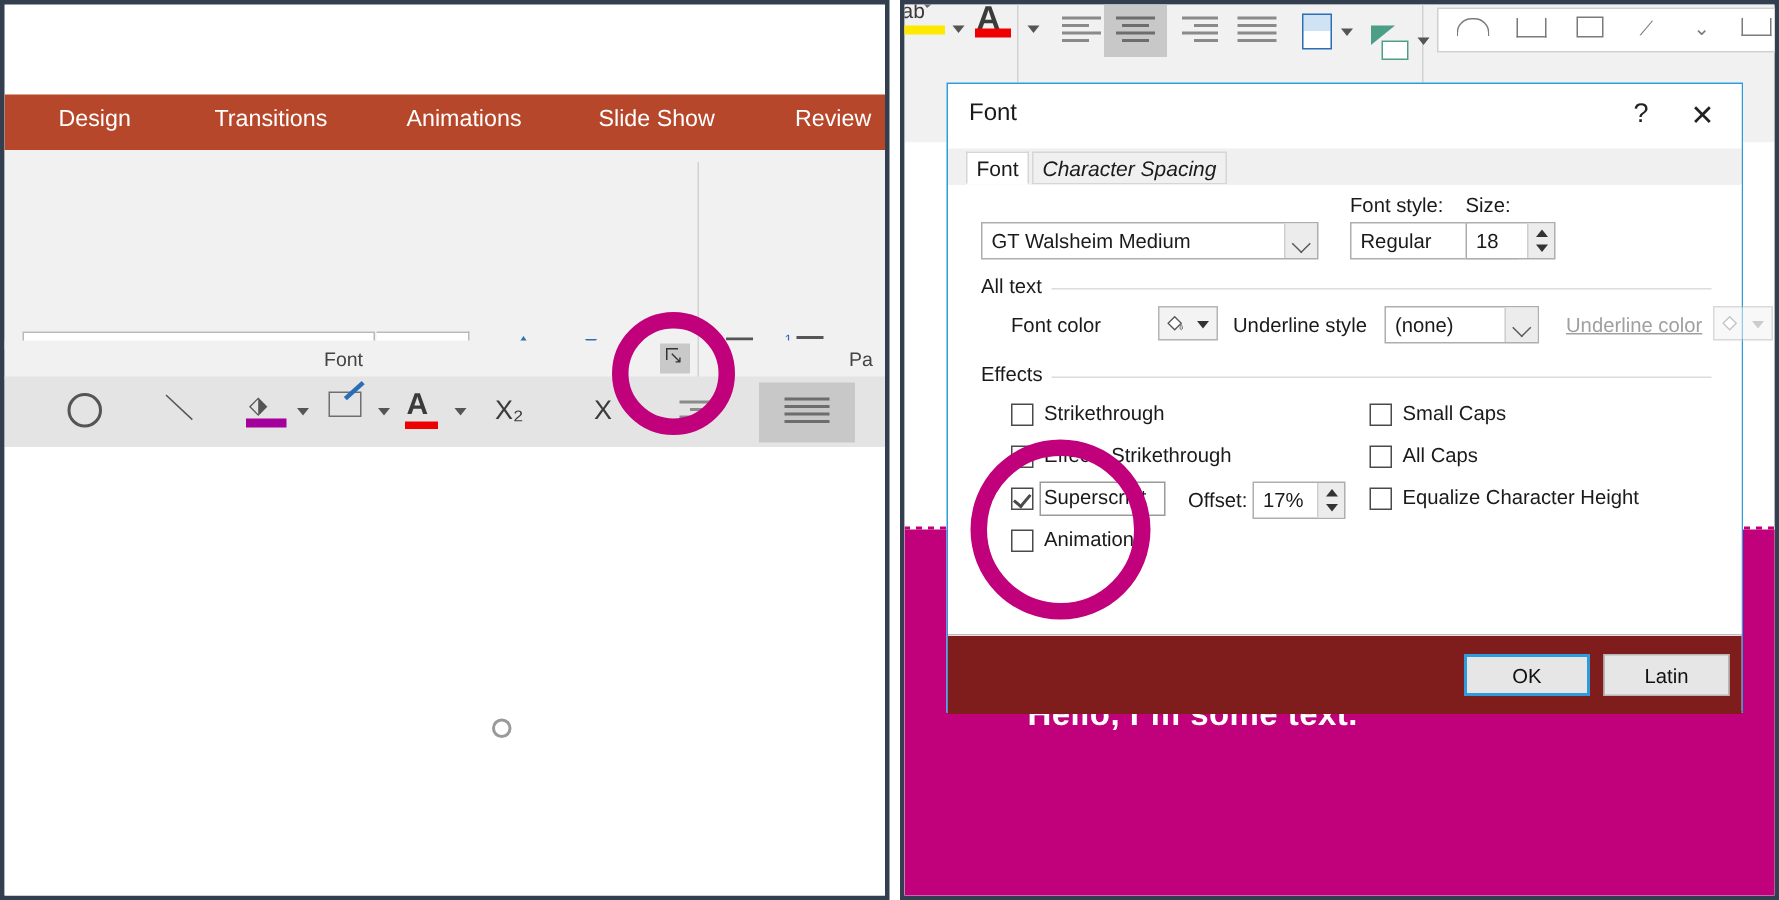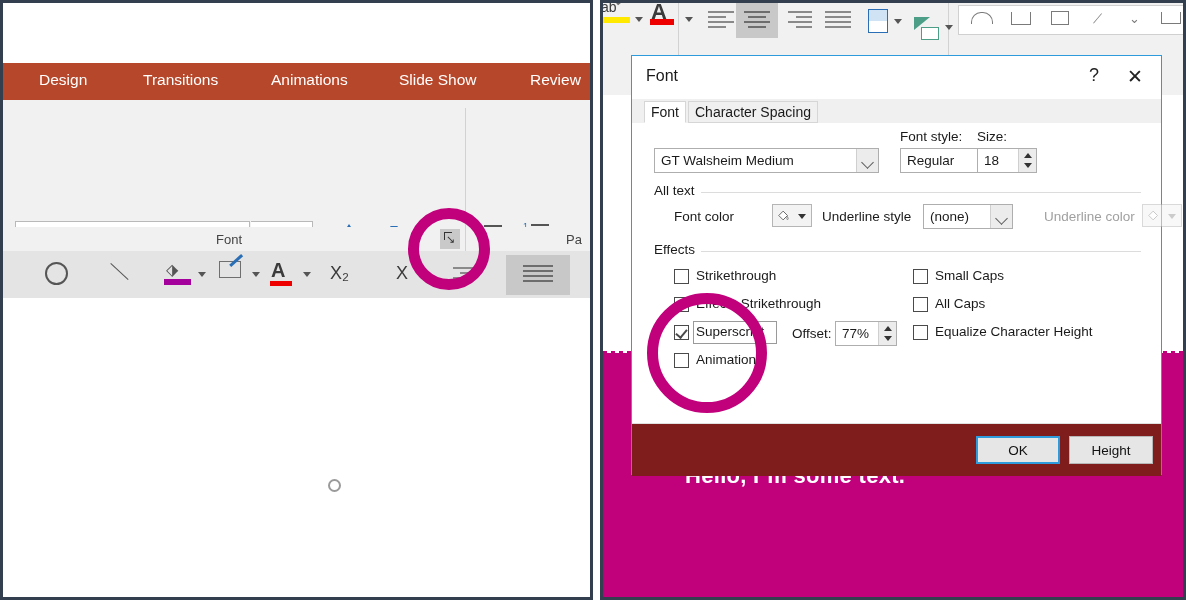--- a/index.html
+++ b/index.html
@@ -321,21 +321,21 @@
     <div class="dialog">
 
       <div class="dlgTitleBar">
         <div class="dlgTitle">Font</div>
         <div class="dlgHelp">?</div>
         <div class="dlgClose">✕</div>
       </div>
 
       <div class="dlgTabStrip">
         <div class="dlgTab active" style="left:12px;">Font</div>
-        <div class="dlgTab inactive" style="left:56px;">Character Spacing</div>
+        <div class="dlgTab inactive" style="left:56px;font-style:italic;">Character Spacing</div>
       </div>
 
       <div class="dlgBody">
 
         <div class="lbl" style="left:34px;top:6px;margin-top:20px;">Latin text font:</div>
         <div class="lbl" style="left:268px;top:6px;text-align:center;">Font style:</div>
         <div class="lbl" style="left:345px;top:6px;">Size:</div>
 
         <div class="combo" style="left:22px;top:25px;width:225px;">
           <div class="txt">GT Walsheim Medium</div>
@@ -362,27 +362,27 @@
 
         <div class="lbl" style="left:42px;top:86px;"><span>Font color</span></div>
         <div class="colorBtn" style="left:140px;top:81px;">
           <svg class="bucket" viewBox="0 0 16 16">
             <path d="M2 8 L7 3 L12 8 L7 13 Z" fill="#ffffff" stroke="#555" stroke-width="1"></path>
             <path d="M12 9 q2 3 0 4 q-2 -1 0 -4 z" fill="#d8d8d8" stroke="#777" stroke-width=".7"></path>
           </svg>
           <i class="cbCaret"></i>
         </div>
         <div class="lbl" style="left:190px;top:86px;"><span>Underline style</span></div>
-        <div class="combo" style="left:291px;top:81px;width:90px;">
+        <div class="combo" style="left:291px;top:81px;width:103px;">
           <div class="txt">(none)</div>
           <div class="btn">
               <i class="chev"></i>
             </div>
         </div>
-        <div class="lblDim" style="left:412px;top:86px;">Underline color</div>
+        <div class="lblDim" style="left:412px;top:86px;text-decoration:underline;">Underline color</div>
         <div class="colorBtn" style="left:510px;top:81px;width:40px;opacity:.5;">
           <svg class="bucket" viewBox="0 0 16 16">
             <path d="M2 8 L7 3 L12 8 L7 13 Z" fill="#ffffff" stroke="#888" stroke-width="1"></path>
           </svg>
           <i class="cbCaret" style="border-top-color:#999;"></i>
         </div>
 
         <div class="groupTitle" style="left:22px;top:119px;">Effects</div>
         <div class="groupRule" style="left:22px;top:128px;width:487px;"></div>
 
@@ -401,21 +401,21 @@
             </div>
           <div class="cbLabel">Superscript</div>
         </div>
         <div class="cbRow" style="left:42px;top:230px;">
           <div class="cbBox"></div>
           <div class="cbLabel">Animations</div>
         </div>
 
         <div class="lbl" style="left:160px;top:203px;"><span>Offset:</span></div>
         <div class="spin" style="left:203px;top:198px;width:62px;">
-          <div class="txt">77%</div>
+          <div class="txt">17%</div>
           <div class="sbtns">
             <i class="sArrowUp"></i>
             <i class="sArrowDn"></i>
           </div>
         </div>
 
         <div class="cbRow" style="left:281px;top:146px;">
           <div class="cbBox"></div>
           <div class="cbLabel">Small Caps</div>
         </div>
@@ -424,20 +424,20 @@
           <div class="cbLabel">All Caps</div>
         </div>
         <div class="cbRow" style="left:281px;top:202px;">
           <div class="cbBox"></div>
           <div class="cbLabel">Equalize Character Height</div>
         </div>
       </div>
 
       <div class="dlgFooter">
         <button class="dlgBtn primary" style="left:344px;top:12px;">OK</button>
-        <button class="dlgBtn" style="left:437px;top:12px;">Height</button>
+        <button class="dlgBtn" style="left:437px;top:12px;">Latin</button>
       </div>
     </div>
 
     <div class="annCircle" style="left:44px;top:290px;width:120px;height:120px;"></div>
   </div>
 
 </div>
 
 </body></html>

